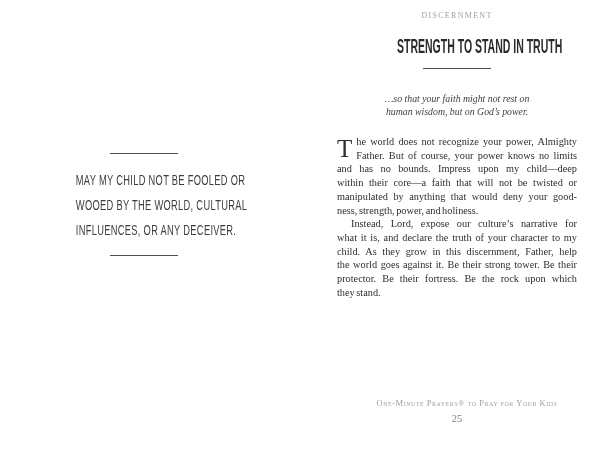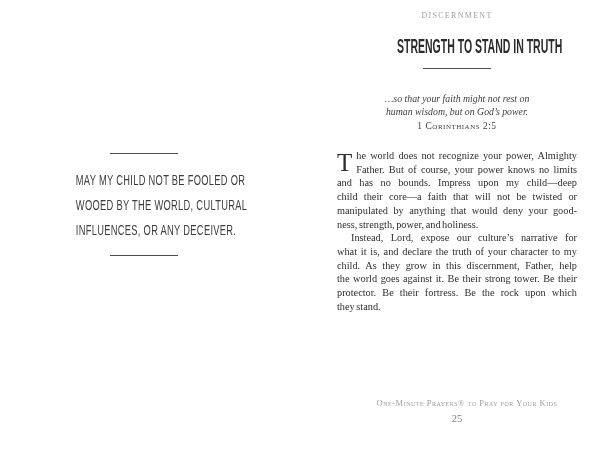--- a/index.html
+++ b/index.html
@@ -130,28 +130,27 @@
   </div>
 
   <div class="right-page">
     <div class="running-header">DISCERNMENT</div>
     <div class="chapter-title">STRENGTH TO STAND IN TRUTH</div>
     <div class="rule title-rule"></div>
     <div class="scripture">
         <div class="sline">…so that your faith might not rest on</div>
         <div class="sline">human wisdom, but on God’s power.</div>
       </div>
-    <div class="scripture-ref">1 Corinthians 2:5</div>
     <div class="body-text">
         <div class="para">
           <span class="dropcap">T</span>
           <div class="bline">he world does not recognize your power, Almighty</div>
           <div class="bline">Father. But of course, your power knows no limits</div>
           <div class="bline">and has no bounds. Impress upon my child—deep</div>
-          <div class="bline">child their core—a faith that will not be twisted or</div>
+          <div class="bline">within their core—a faith that will not be twisted or</div>
           <div class="bline">manipulated by anything that would deny your good-</div>
           <div class="bline final">ness, strength, power, and holiness.</div>
         </div>
         <div class="para">
           <div class="bline indent">Instead, Lord, expose our culture’s narrative for</div>
           <div class="bline">what it is, and declare the truth of your character to my</div>
           <div class="bline">child. As they grow in this discernment, Father, help</div>
           <div class="bline">the world goes against it. Be their strong tower. Be their</div>
           <div class="bline">protector. Be their fortress. Be the rock upon which</div>
           <div class="bline final">they stand.</div>

